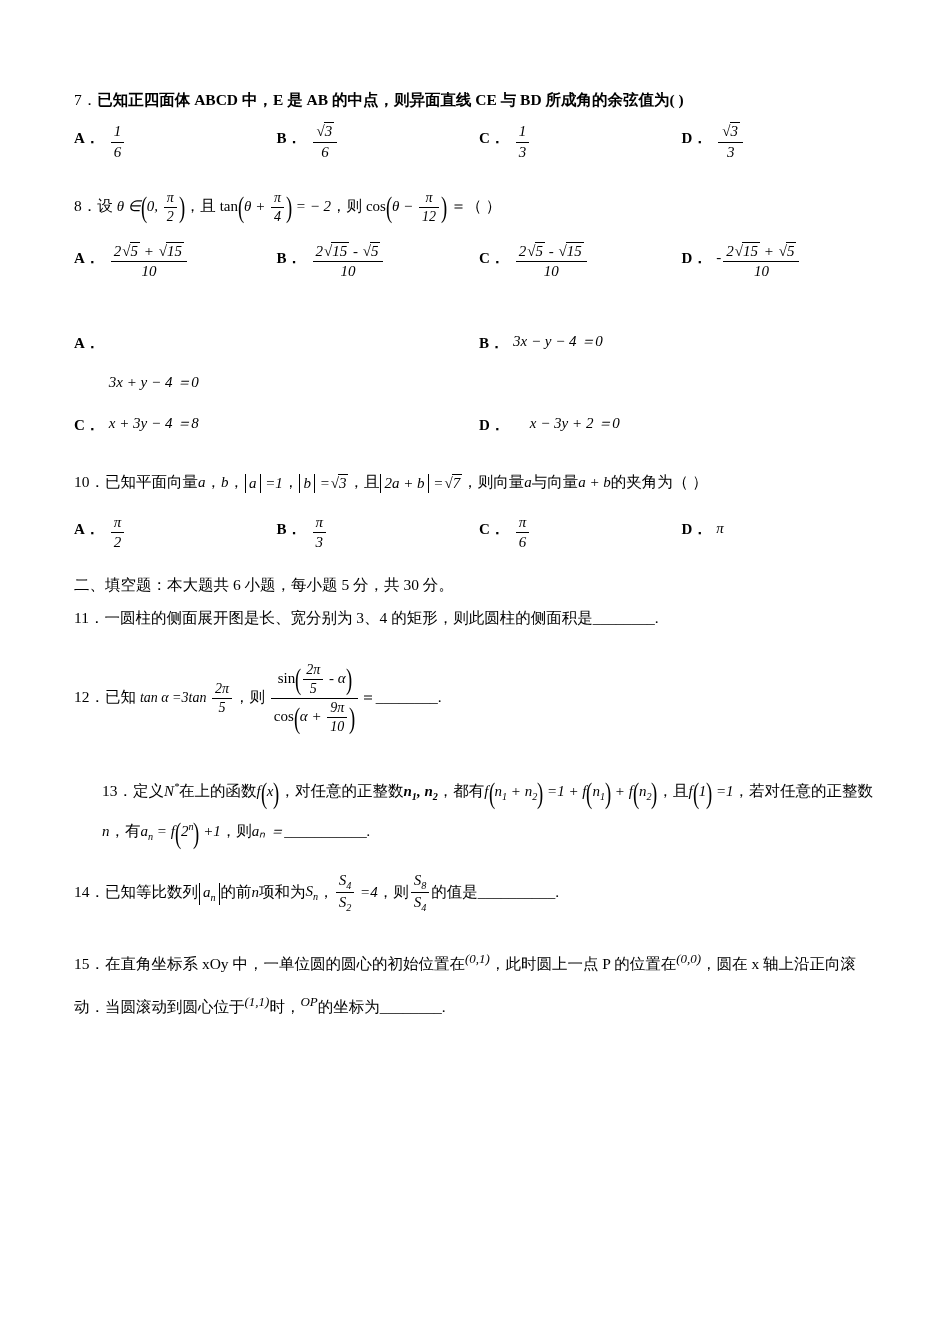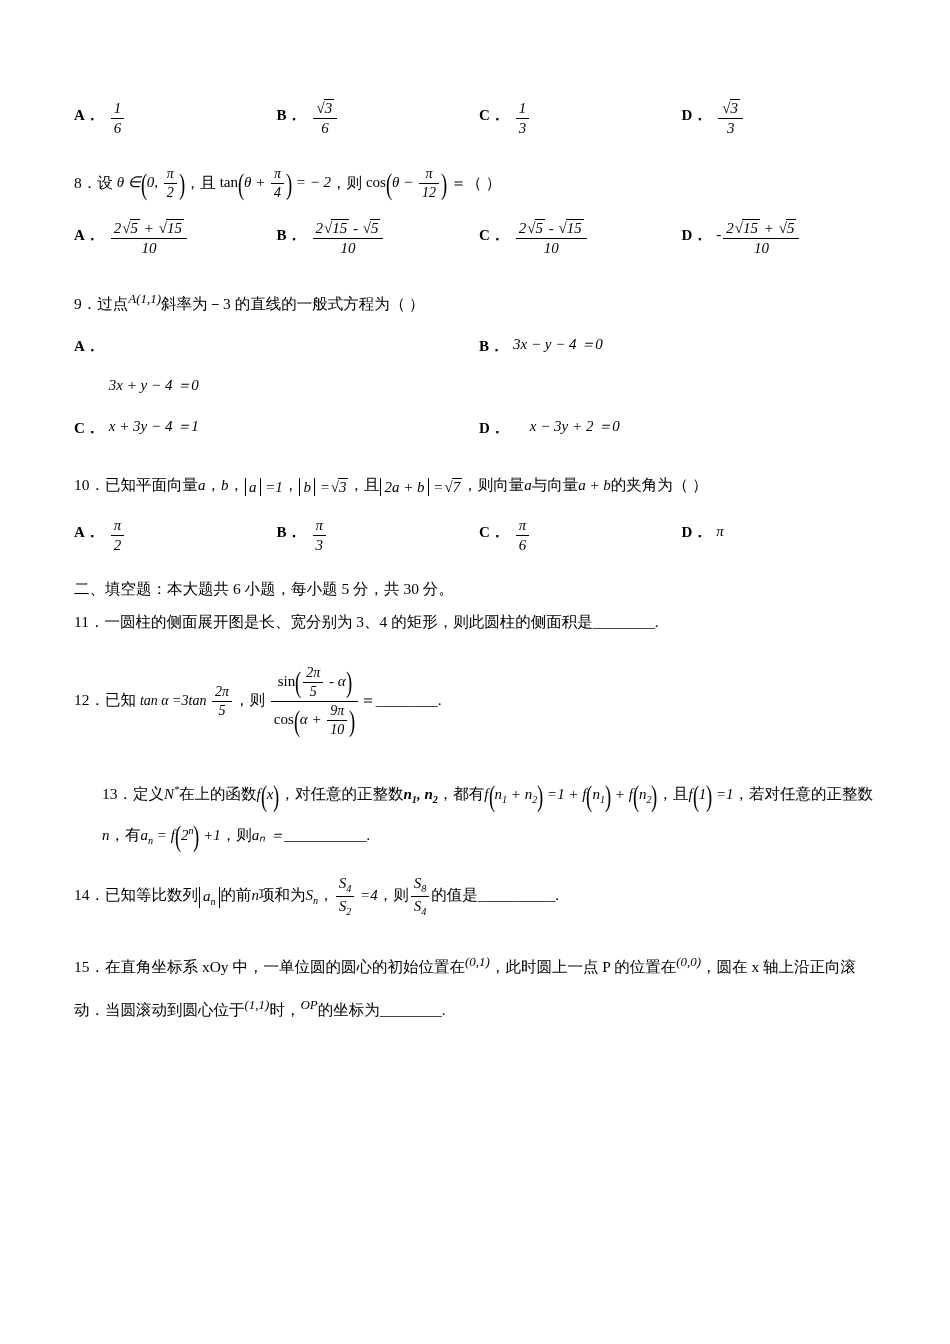--- a/index.html
+++ b/index.html
@@ -123,20 +123,23 @@
   .inline-mid { display: inline-block; vertical-align: middle; }
   .spacer { height: 10px; }
 </style>
 </head>
 <body>
 
 <div class="page">
   <div class="content">
 
     <div class="q">
+      <div class="qline">
+        <span>7．</span><span class="bold">已知正四面体 ABCD 中，E 是 AB 的中点，则异面直线 CE 与 BD 所成角的余弦值为( )</span>
+      </div>
       <div class="opts opt4" style="margin-top:12px;">
         <div class="opt">
           <span class="optlabel">A．</span>
           <span class="frac">
               <span class="num math">1</span>
               <span class="den math">6</span>
             </span>
         </div>
         <div class="opt">
           <span class="optlabel">B．</span>
@@ -201,37 +204,34 @@
               <span class="num math">2<span class="sqrt"><span class="rad">√</span><span class="radicand">15</span></span>&nbsp;+&nbsp;<span class="sqrt"><span class="rad">√</span><span class="radicand">5</span></span></span>
               <span class="den math">10</span>
             </span>
         </div>
       </div>
     </div>
 
     <div class="spacer" style="height:26px"></div>
 
     <div class="q">
-      <div class="qline">
-        <span>9．</span><span>过点</span><span class="math" style="vertical-align:super;font-size:13px;">A(1,1)</span><span>斜率为－3 的直线的一般式方程为（      ）</span>
-      </div>
       <div class="opts opt2" style="margin-top:16px;">
         <div class="opt">
           <span class="optlabel">A．</span>
           <span class="math" style="padding-top:4px;margin-top:41px;">3x + y − 4 ＝0</span>
         </div>
         <div class="opt">
           <span class="optlabel">B．</span>
           <span class="math" style="padding-top:4px;">3x − y − 4 ＝0</span>
         </div>
       </div>
       <div class="opts opt2" style="margin-top:18px;">
         <div class="opt">
           <span class="optlabel">C．</span>
-          <span class="math" style="padding-top:4px;">x + 3y − 4 ＝1</span>
+          <span class="math" style="padding-top:4px;">x + 3y − 4 ＝8</span>
         </div>
         <div class="opt">
           <span class="optlabel">D．</span>
           <span class="math" style="padding-top:4px;margin-left:16px;">x − 3y + 2 ＝0</span>
         </div>
       </div>
     </div>
 
     <div class="spacer" style="height:26px"></div>
 

